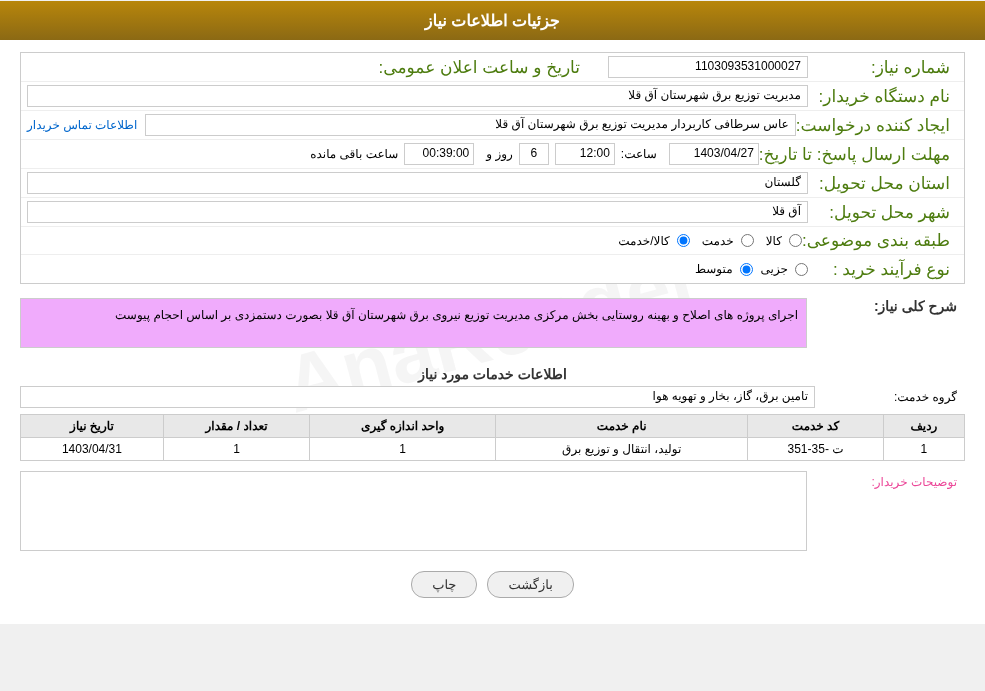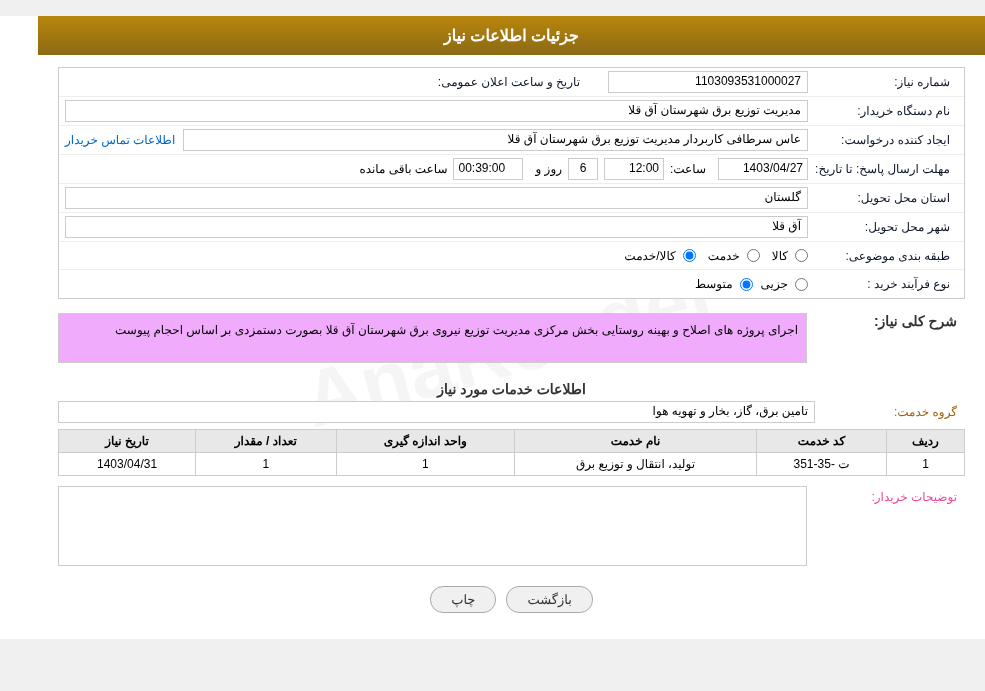--- a/index.html
+++ b/index.html
@@ -4,23 +4,22 @@
   <style>
     * { box-sizing: border-box; margin: 0; padding: 0; }
     body {
       font-family: Tahoma, Arial, sans-serif;
       font-size: 13px;
       background: #f0f0f0;
       direction: rtl;
     }
     .page-wrapper {
       max-width: 985px;
-      margin: 16px auto;
-      background: #fff;
-      padding-left: 38px;
+      margin: 1px auto;
+      background: #fff;
     }
     .header-bar {
       background: linear-gradient(to bottom, #b8860b, #8b6914);
       color: #fff;
       text-align: center;
       padding: 10px 20px;
       font-size: 16px;
       font-weight: bold;
     }
     .content {
@@ -35,26 +34,26 @@
       display: flex;
       align-items: center;
       border-bottom: 1px solid #eee;
       min-height: 28px;
       padding: 3px 6px;
     }
     .form-row:last-child {
       border-bottom: none;
     }
     .label {
-      color: #0f172a;
+      color: #4d7c0f;
       white-space: nowrap;
       min-width: 150px;
       text-align: right;
       padding-right: 8px;
-      font-size: 12px;
+      font-size: 17px;
     }
     .value-box {
       border: 1px solid #ccc;
       background: #fff;
       padding: 2px 6px;
       min-height: 22px;
       flex: 1;
       font-size: 12px;
       text-align: right;
     }
@@ -113,21 +112,21 @@
       color: #333;
       padding: 6px 0 4px 0;
       text-align: center;
     }
     .service-group-row {
       display: flex;
       align-items: center;
       margin-bottom: 6px;
     }
     .service-group-label {
-      color: #a16207;
+      color: #000000;
       min-width: 150px;
       text-align: right;
       padding-right: 8px;
       font-size: 12px;
     }
     .service-group-value {
       border: 1px solid #ccc;
       background: #fff;
       padding: 2px 6px;
       font-size: 12px;
@@ -255,21 +254,21 @@
         <div class="form-row">
           <span class="label">مهلت ارسال پاسخ: تا تاریخ:</span>
           <div class="small-box" style="min-width:90px;">1403/04/27</div>
           <span style="width:6px;"></span>
           <span class="value-plain">ساعت:</span>
           <div class="small-box" style="min-width:60px;">12:00</div>
           <span style="width:6px;"></span>
           <div class="small-box" style="min-width:30px; text-align:center;">6</div>
           <span class="value-plain">روز و</span>
           <span style="width:6px;"></span>
-          <div class="small-box" style="min-width:70px; text-align:left;">00:39:00</div>
+          <div class="small-box" style="min-width:70px; text-align:right;">00:39:00</div>
           <span class="value-plain">ساعت باقی مانده</span>
         </div>
 
         <div class="form-row">
           <span class="label">استان محل تحویل:</span>
           <div class="value-box">گلستان</div>
         </div>
 
         <div class="form-row">
           <span class="label">شهر محل تحویل:</span>

